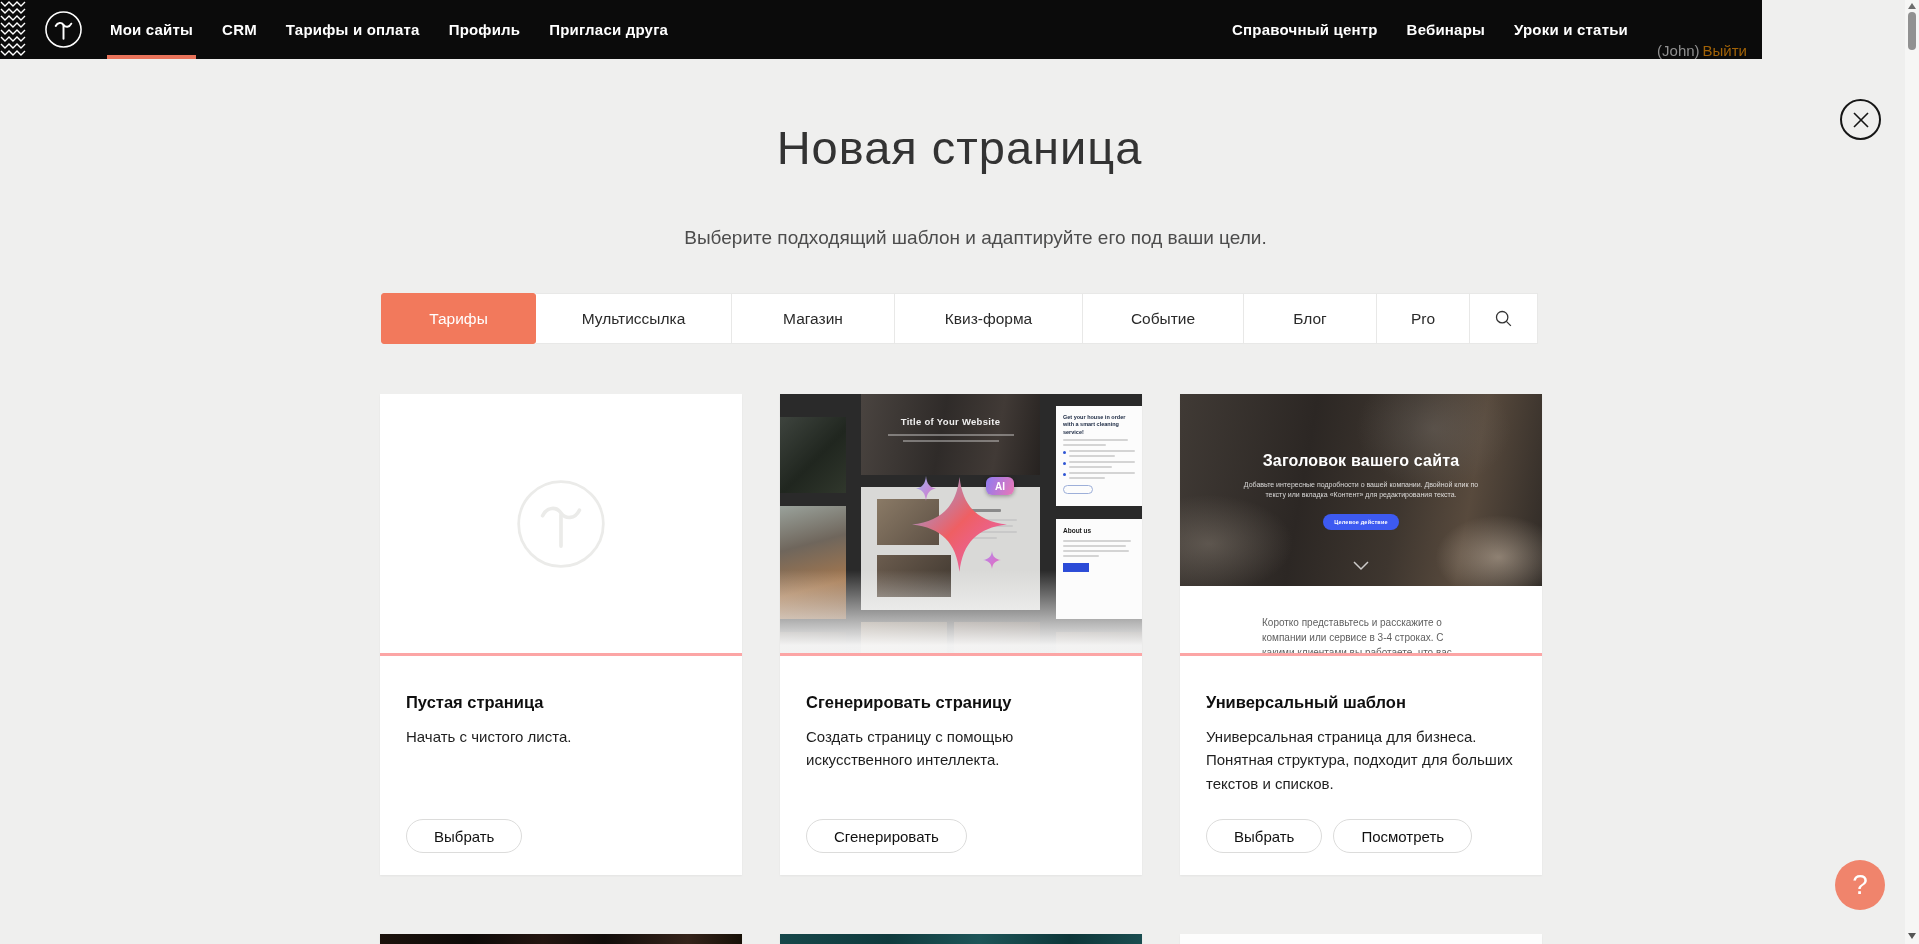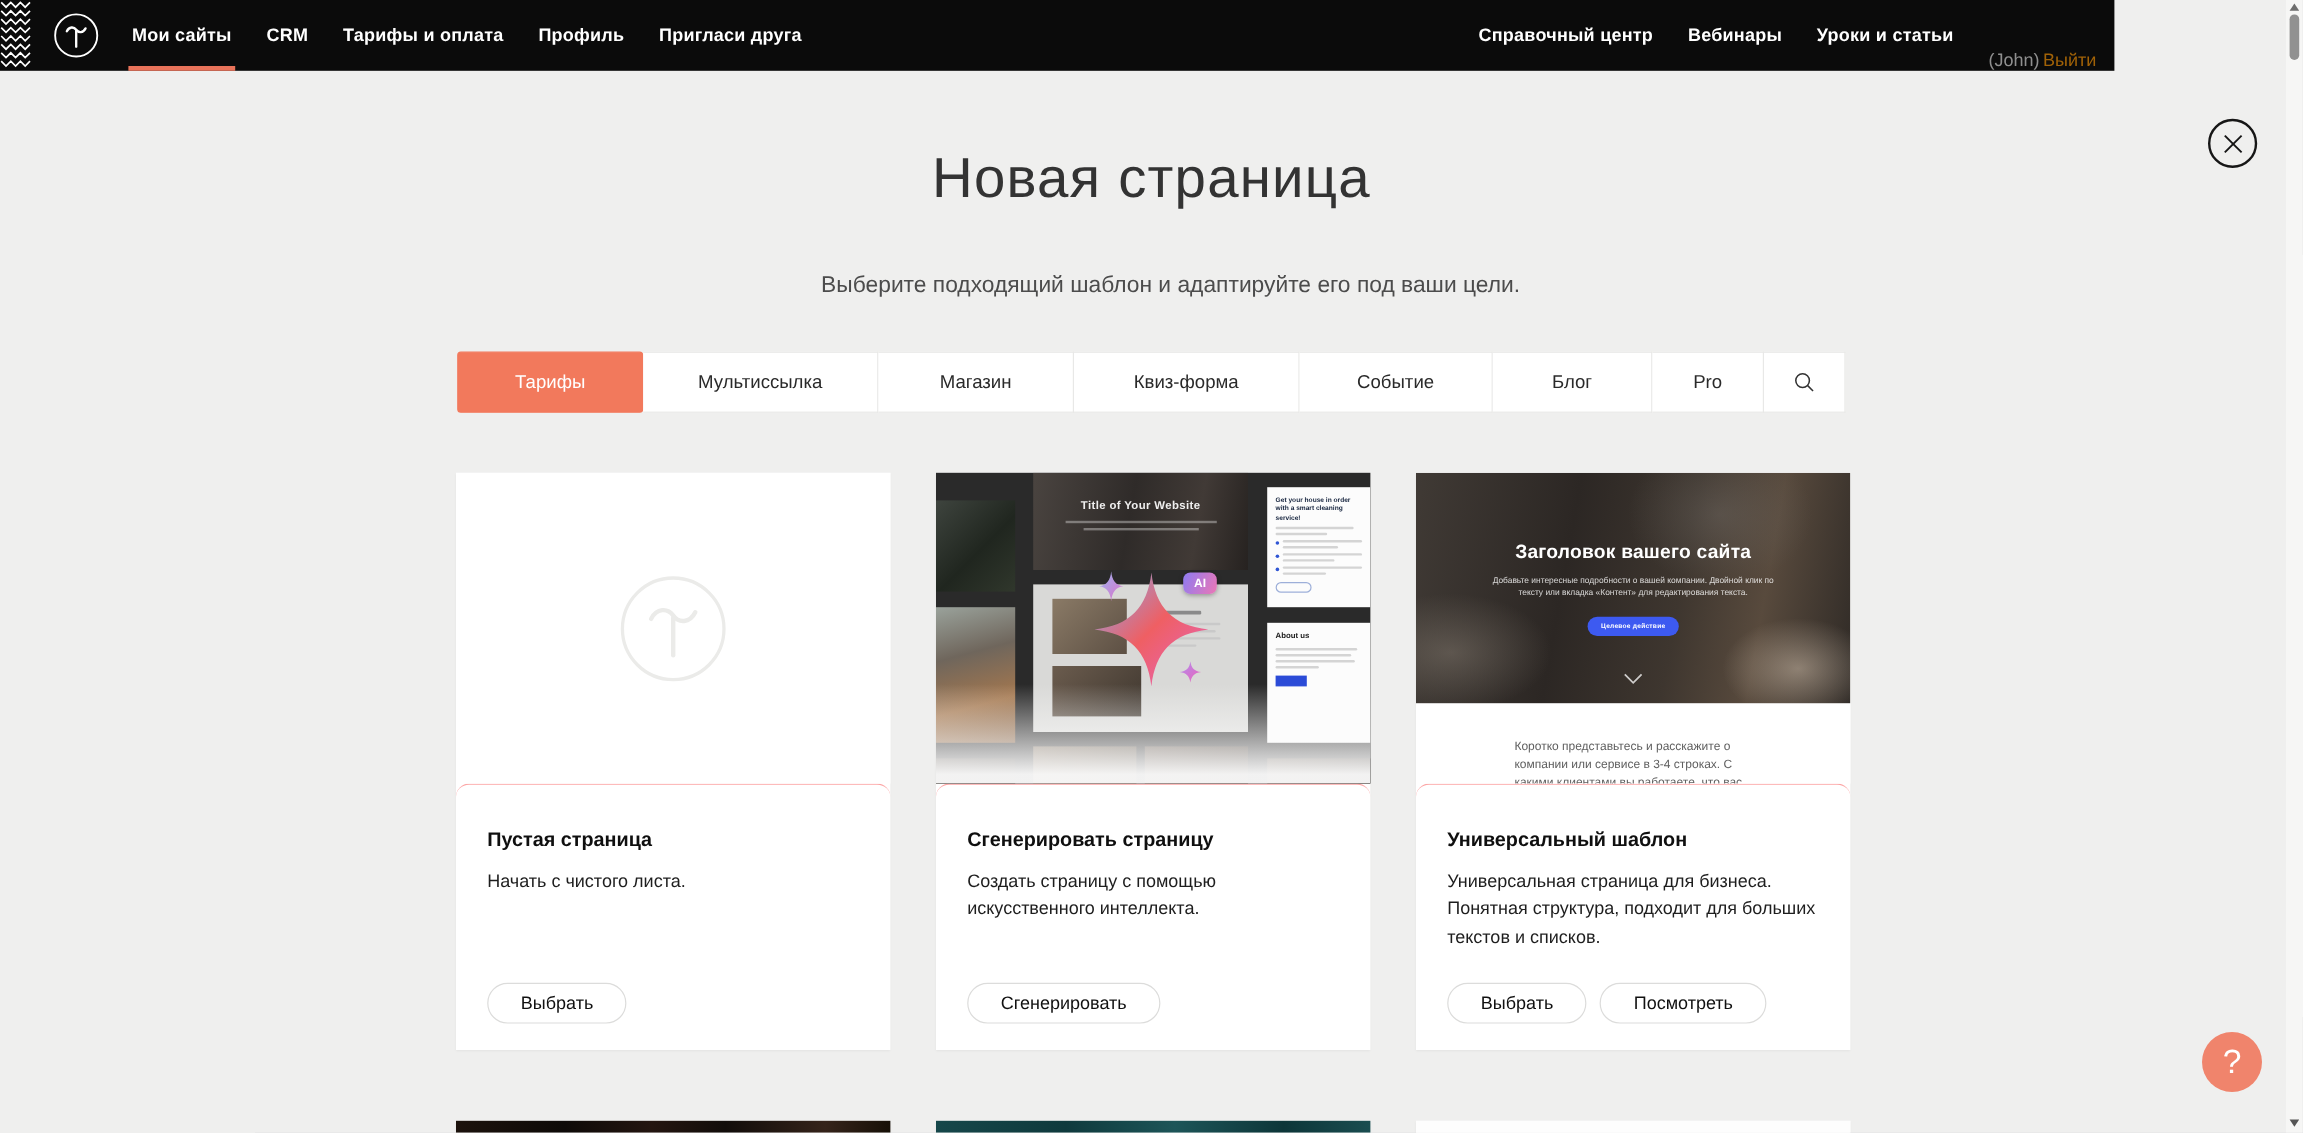--- a/index.html
+++ b/index.html
@@ -46,21 +46,21 @@
        display:flex;align-items:center;justify-content:center;font-size:15.5px;color:#2a2a2a;cursor:pointer;
        font-family:inherit;}
   .tab:first-child{border-left:1px solid #e8e8e7;}
   .tab.active{background:var(--accent);border-color:var(--accent);color:#fff;border-radius:3px;}
 
   
   .cards{position:absolute;left:380px;top:394px;display:flex;gap:38px;}
   .cards.row2{top:934px;}
   .card{width:362px;height:481px;background:#fff;box-shadow:0 1px 2px rgba(0,0,0,.05);}
   .preview{position:relative;width:362px;height:259px;overflow:hidden;background:#fff;}
-  .card-body{position:relative;height:221px;border-top:1px solid #fca5a5;padding:37px 26px 0;border-radius:11px;}
+  .card-body{position:relative;height:221px;border-top:3px solid #fca5a5;padding:37px 26px 0;}
   .card-title{font-size:16.5px;font-weight:bold;color:#0f0f0f;}
   .card-desc{margin-top:13px;font-size:15px;line-height:1.55;color:#1e1e1e;width:312px;}
   .card-actions{position:absolute;left:26px;bottom:21px;display:flex;gap:11px;}
   .pill-btn{height:34px;padding:0 27px;border:1px solid #dcdcdb;border-radius:18px;background:#fff;
             font-size:15px;color:#111;display:flex;align-items:center;cursor:pointer;font-family:inherit;}
 
   
   .blank-logo{position:absolute;left:50%;top:50%;width:92px;height:92px;transform:translate(-50%,-50%);color:#ebebe9;}
 
   

